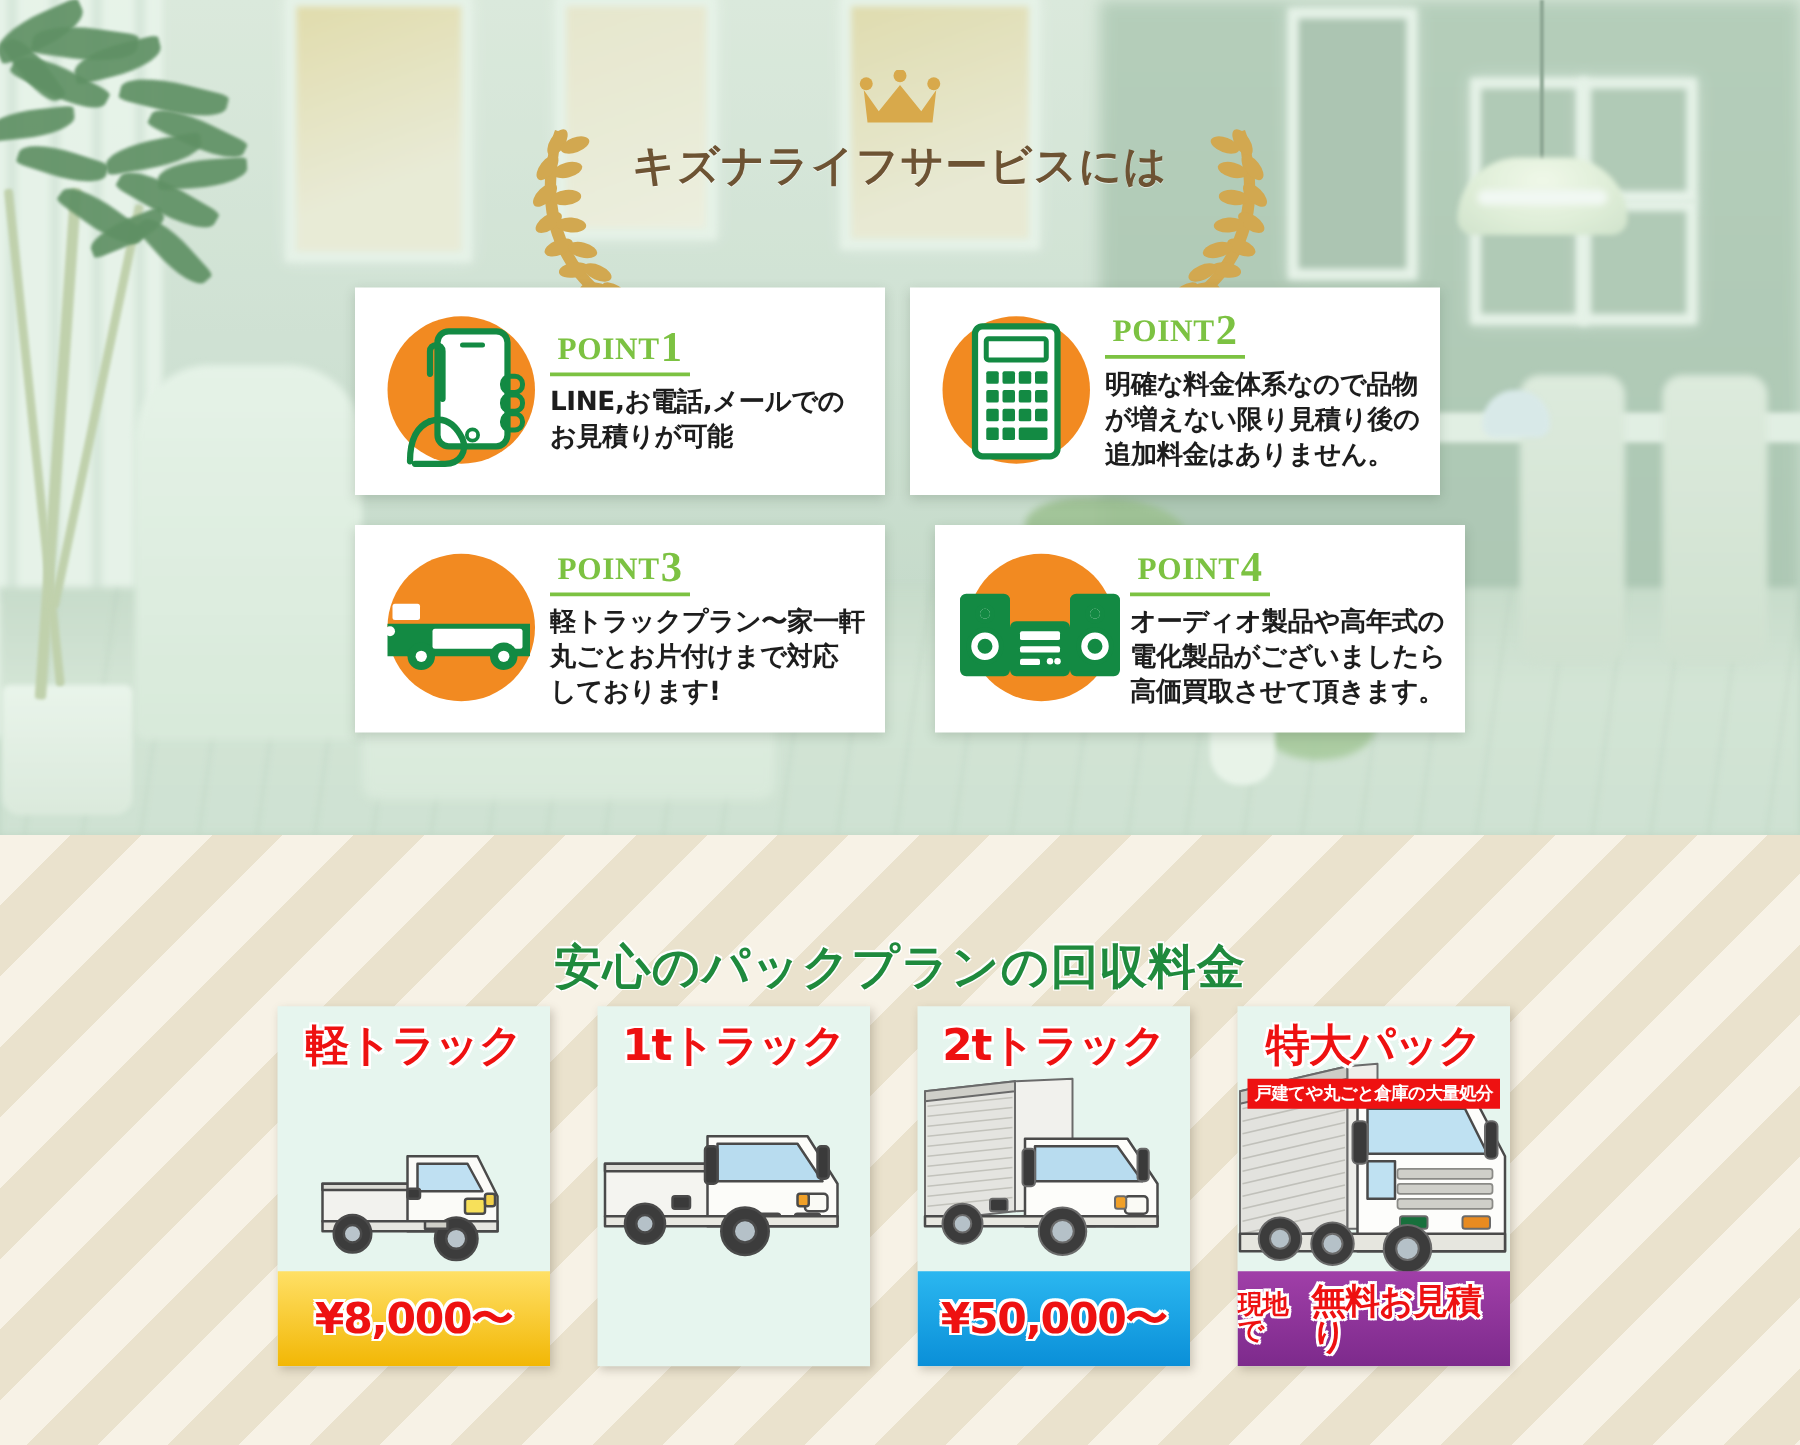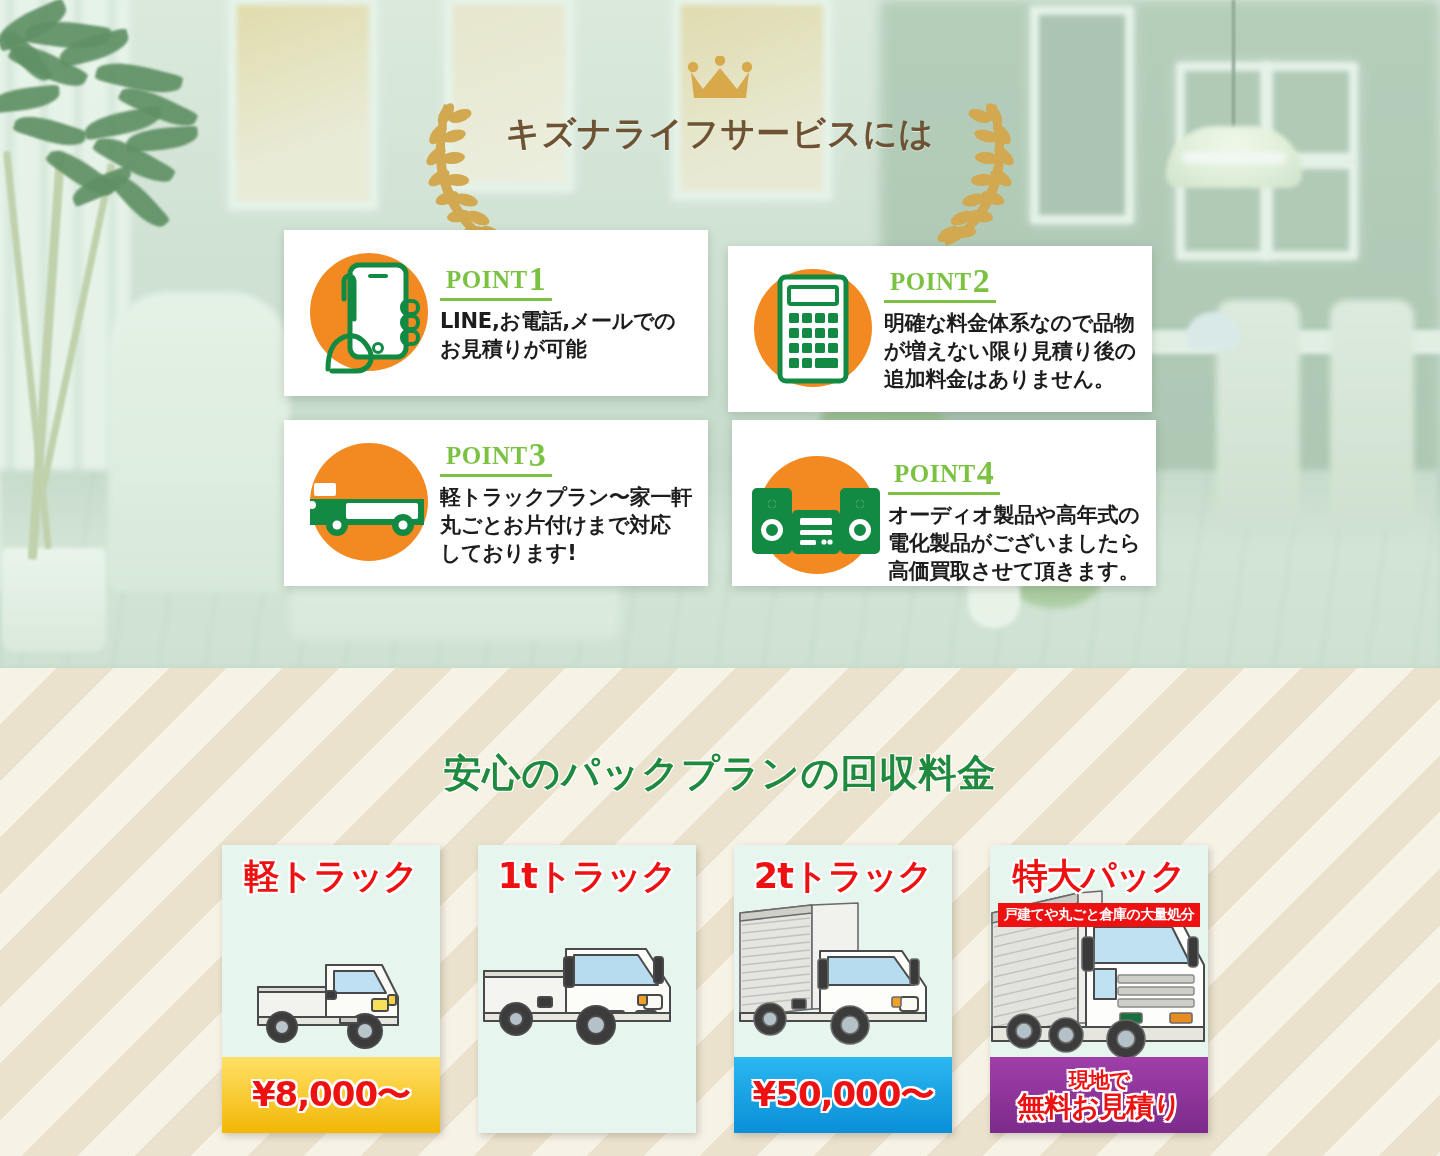--- a/index.html
+++ b/index.html
@@ -130,23 +130,23 @@
   .laurel.right{left:896px;}
 
   
   .points{position:absolute;left:284px;top:230px;width:868px;height:356px;}
   .pcard{
     position:absolute;width:424px;height:166px;background:#ffffff;
     box-shadow:0 3px 9px rgba(60,80,60,.22);
     display:flex;align-items:center;box-sizing:border-box;padding:0 14px;
   }
   .pcard.p1{left:0;top:0;}
-  .pcard.p2{left:444px;top:16px;}
+  .pcard.p2{left:444px;top:0;}
   .pcard.p3{left:0;top:190px;justify-content:flex-end;}
-  .pcard.p4{left:448px;top:190px;align-items:flex-end;}
+  .pcard.p4{left:464px;top:190px;}
   .pic{width:140px;height:140px;flex:0 0 140px;position:relative;}
   .pbody{flex:1;padding-left:2px;}
   .ptitle{
     display:inline-block;color:#7cc242;font-weight:bold;font-size:25px;
     border-bottom:3px solid #7cc242;padding:0 6px 2px 6px;margin-bottom:7px;line-height:1;
     font-family:Liberation Serif, serif;letter-spacing:.5px;
   }
   .ptitle .num{font-size:34px;vertical-align:-2px;margin-left:1px;}
   .ptext{
     color:#1d1d1d;font-size:21px;font-weight:bold;line-height:1.33;letter-spacing:-.3px;
@@ -170,21 +170,20 @@
     position:absolute;left:0;top:48px;width:1440px;text-align:center;
     color:#1f8a3d;font-size:38px;font-weight:bold;letter-spacing:1px;
     font-family:"DejaVu Sans","Liberation Sans",sans-serif;
     text-shadow:1px 1px 0 #fff,-1px -1px 0 #fff,1px -1px 0 #fff,-1px 1px 0 #fff;
   }
   .cards{position:absolute;left:222px;top:137px;width:1010px;height:290px;}
   .card{
     position:absolute;width:218px;height:288px;
     background:#e6f5ee;overflow:hidden;
     box-shadow:2px 3px 7px rgba(90,80,60,.28);
-    margin-top:40px;
   }
   .card.c1{left:0;}
   .card.c2{left:256px;}
   .card.c3{left:512px;}
   .card.c4{left:768px;}
   .card-title{
     position:absolute;left:0;top:8px;width:100%;text-align:center;
     font-size:35px;font-weight:bold;color:#ee1111;letter-spacing:-1px;z-index:4;
     font-family:"DejaVu Sans","Liberation Sans",sans-serif;
     text-shadow:2px 0 0 #fff,-2px 0 0 #fff,0 2px 0 #fff,0 -2px 0 #fff,
@@ -197,21 +196,21 @@
   }
   .card-img{position:absolute;left:0;top:46px;width:218px;height:190px;z-index:2;}
   .card-price{
     position:absolute;left:0;bottom:0;width:100%;height:76px;z-index:3;
     display:flex;align-items:center;justify-content:center;
     font-size:34px;font-weight:bold;color:#ee1111;letter-spacing:-1px;
     font-family:"DejaVu Sans","Liberation Sans",sans-serif;
     text-shadow:2px 0 0 #fff,-2px 0 0 #fff,0 2px 0 #fff,0 -2px 0 #fff,
                 2px 2px 0 #fff,-2px -2px 0 #fff,2px -2px 0 #fff,-2px 2px 0 #fff;
   }
-  .card-price.two-line{flex-direction:column;line-height:1;}
+  .card-price.two-line{flex-direction:row;line-height:1;}
   .card-price .l1{font-size:21px;margin-bottom:2px;}
   .card-price .l2{font-size:28px;}
   .band-yellow{background:linear-gradient(180deg,#ffe066 0%,#f2b705 100%);}
   .band-orange{background:linear-gradient(180deg,#f08a3c 0%,#e1620a 100%);}
   .band-blue{background:linear-gradient(180deg,#2bb7f0 0%,#0a8fd8 100%);}
   .band-purple{background:linear-gradient(180deg,#a03fa8 0%,#7d2a8c 100%);}
 </style>
 </head>
 <body>
 

